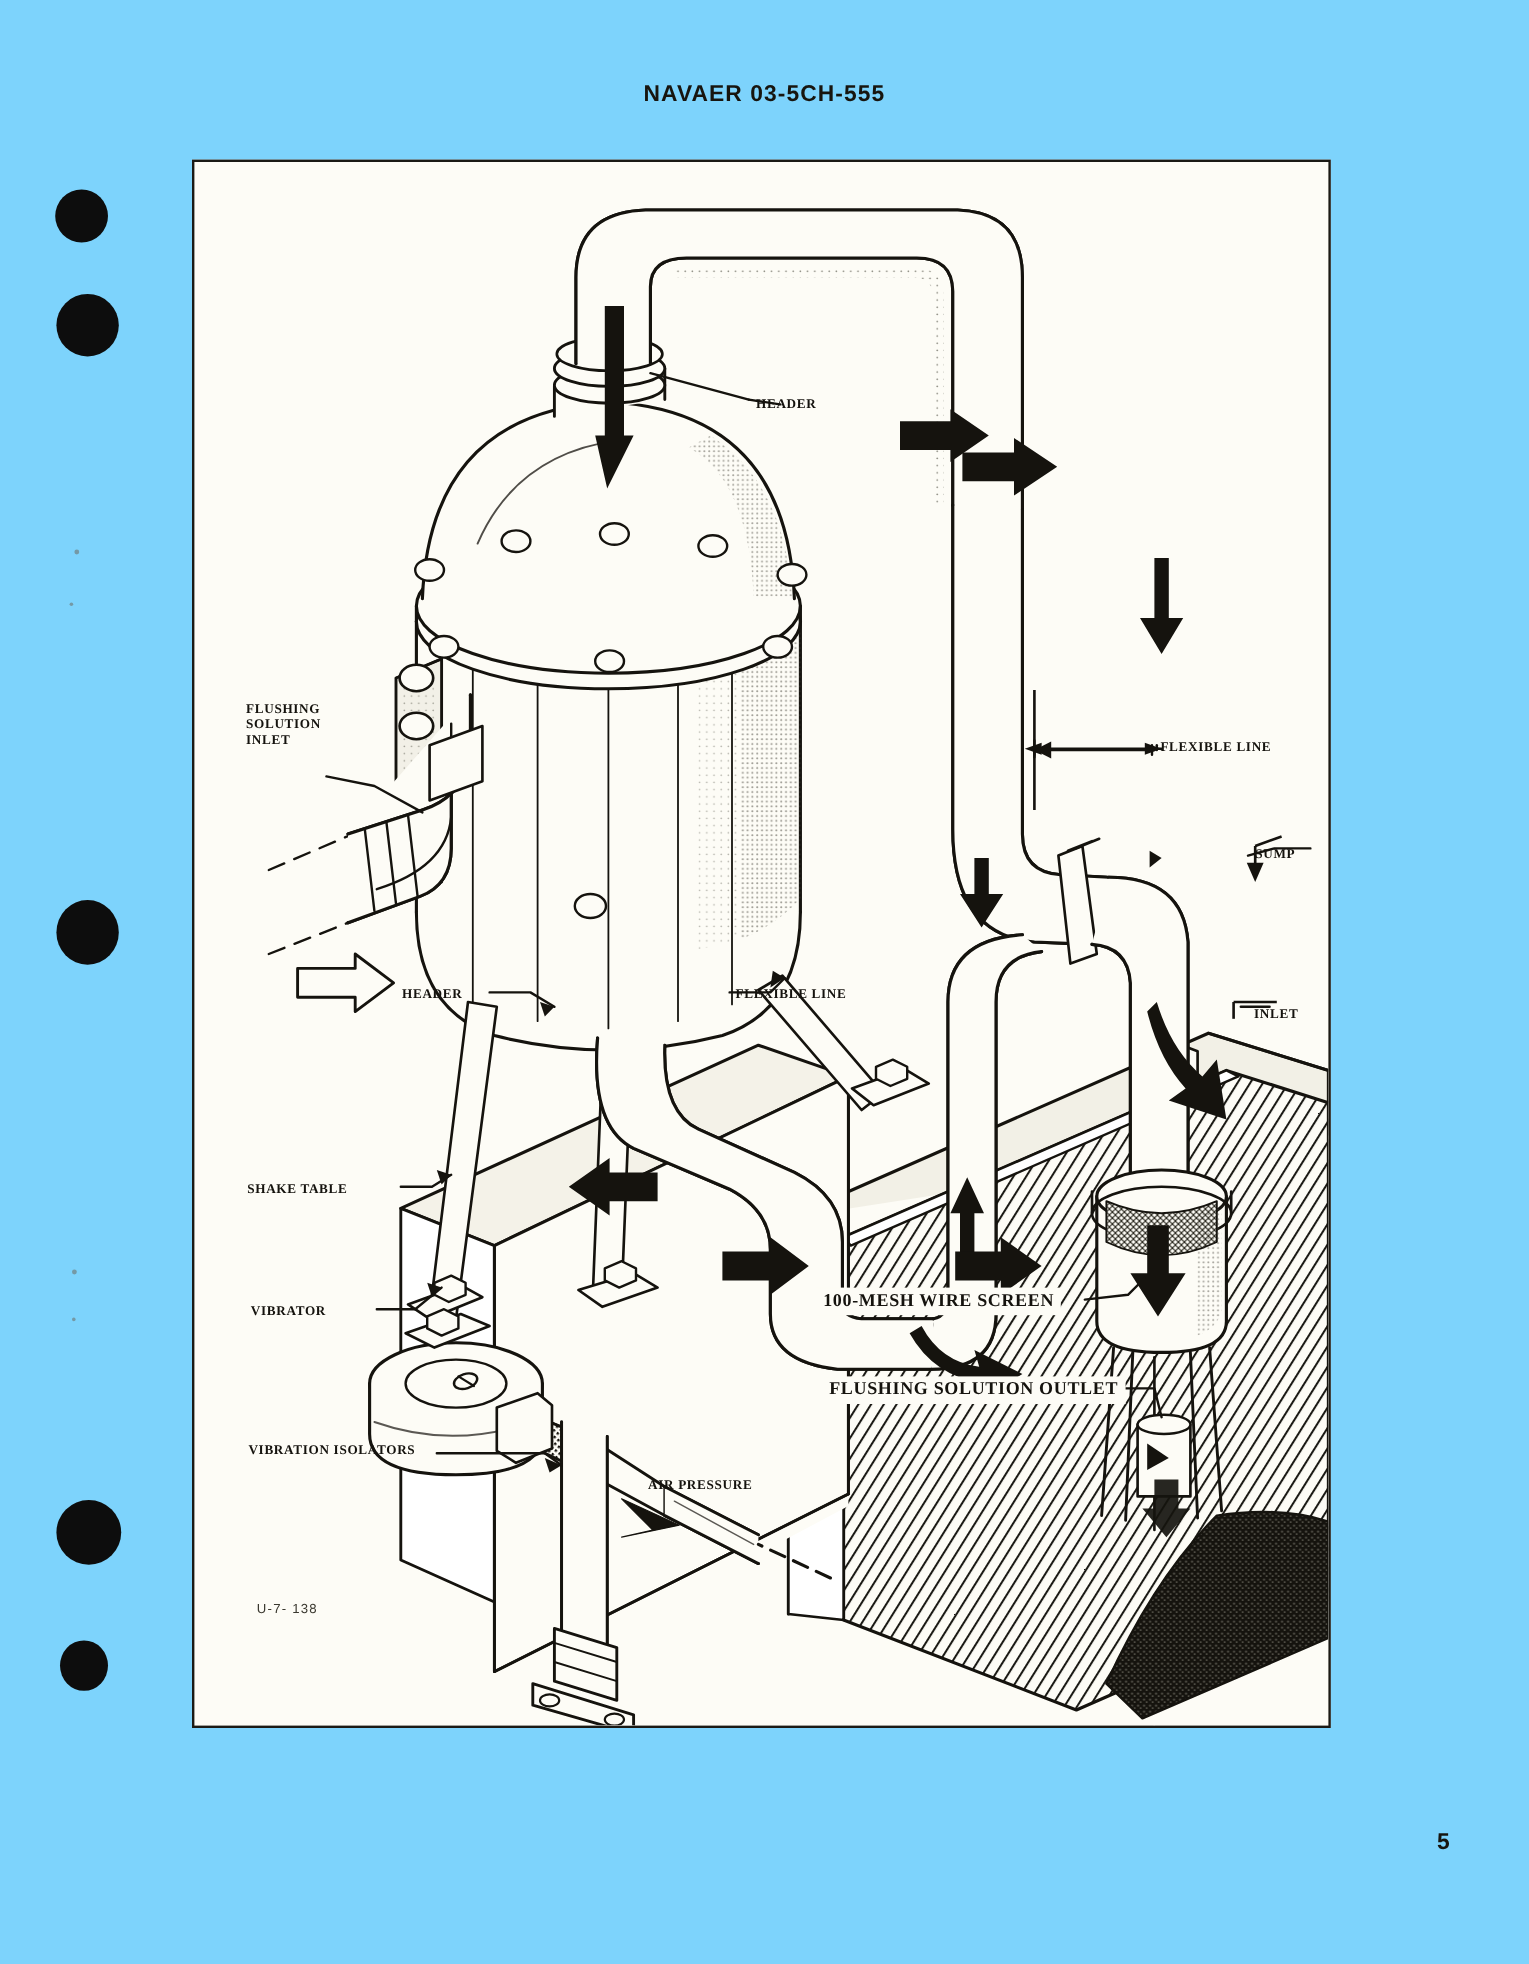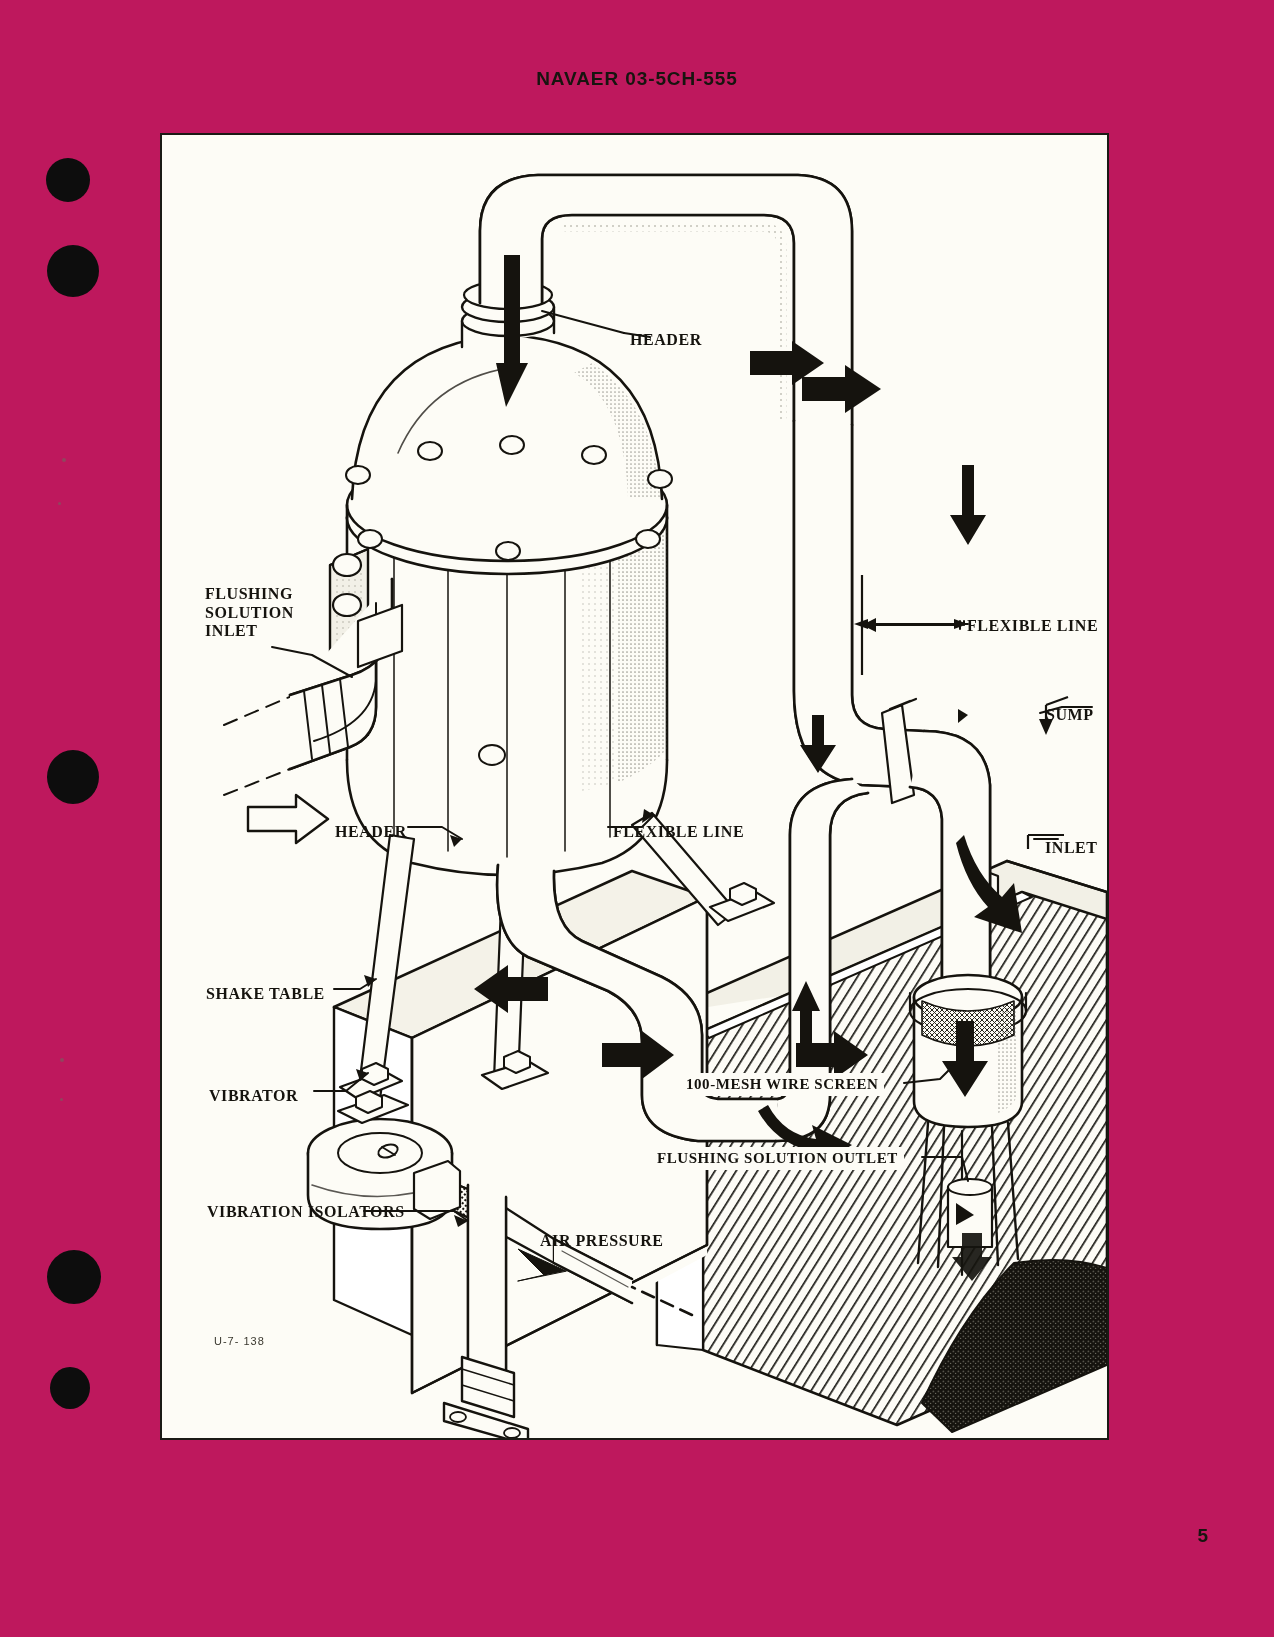--- a/index.html
+++ b/index.html
@@ -3,21 +3,21 @@
 <meta charset="utf-8">
 <style>
   html,body{margin:0;padding:0;}
   body{
     width:1274px;height:1637px;
     background:#fbf9f2;
     font-family:"Liberation Serif", serif;
     position:relative;
     overflow:hidden;
   }
-  .page{position:absolute;inset:0;background:#be185d;}
+  .page{position:absolute;inset:0;background:#7dd3fc;}
 
   
   .hole{position:absolute;background:#0d0d0d;border-radius:50%;}
 
   
   .doc-header{
     position:absolute;top:68px;left:0;width:100%;
     text-align:center;
     font-family:"Liberation Sans", sans-serif;
     font-weight:bold;font-size:19px;letter-spacing:.9px;color:#17150f;
@@ -45,21 +45,21 @@
     position:absolute;left:52px;top:1200px;
     font-family:"Liberation Sans", sans-serif;
     font-size:11px;color:#3a382f;letter-spacing:1px;
   }
 
   
   .lbl{
     position:absolute;
     font-family:"Liberation Serif", serif;
     font-weight:bold;
-    font-size:16px;
+    font-size:11px;
     color:#15130e;
     letter-spacing:.55px;
     white-space:pre;
     line-height:1.16;
   }
   .lbl.sm{font-size:15px;}
   .lbl.knock{
     background:#fdfcf6;
     padding:2px 5px;
     box-shadow:0 0 0 1px #fdfcf6;
@@ -447,21 +447,21 @@
 INLET</div>
     <div class="lbl" style="left:468px;top:196px;">HEADER</div>
     <div class="lbl" style="left:805px;top:482px;">FLEXIBLE LINE</div>
     <div class="lbl" style="left:884px;top:571px;">SUMP</div>
     <div class="lbl" style="left:173px;top:688px;">HEADER</div>
     <div class="lbl" style="left:451px;top:688px;">FLEXIBLE LINE</div>
     <div class="lbl" style="left:883px;top:704px;">INLET</div>
     <div class="lbl" style="left:44px;top:850px;">SHAKE TABLE</div>
     <div class="lbl knock sm" style="left:519px;top:939px;">100-MESH WIRE SCREEN</div>
     <div class="lbl" style="left:47px;top:952px;">VIBRATOR</div>
-    <div class="lbl knock sm" style="left:490px;top:1013px;">FLUSHING SOLUTION OUTLET</div>
+    <div class="lbl knock sm" style="left:524px;top:1013px;">FLUSHING SOLUTION OUTLET</div>
     <div class="lbl" style="left:378px;top:1059px;margin-top:38px;">AIR PRESSURE</div>
     <div class="lbl" style="left:45px;top:1068px;">VIBRATION ISOLATORS</div>
 
     <div class="plate-code">U-7- 138</div>
   </div>
 
   <div class="page-num">5</div>
 </div>
 
 </body></html>

